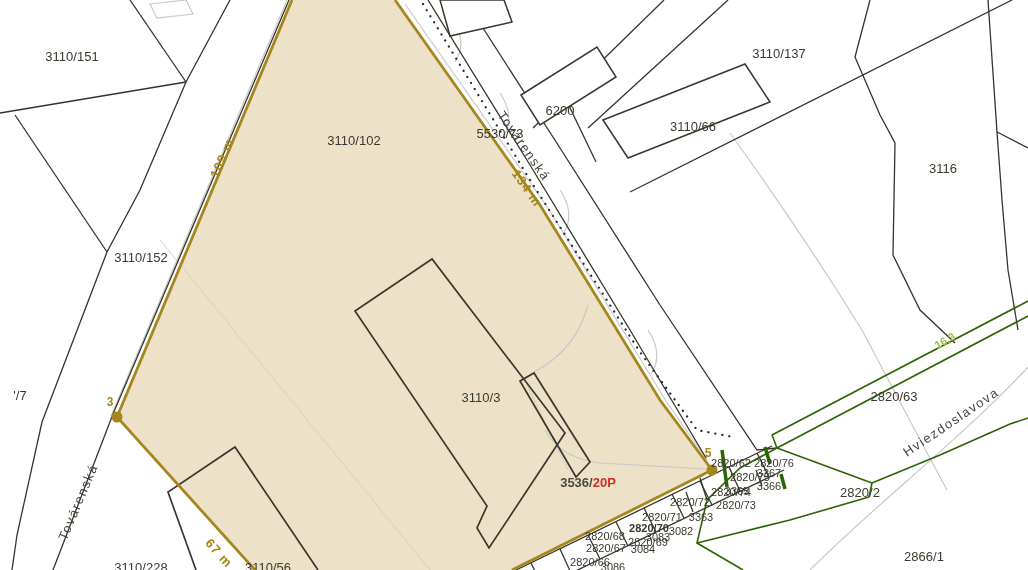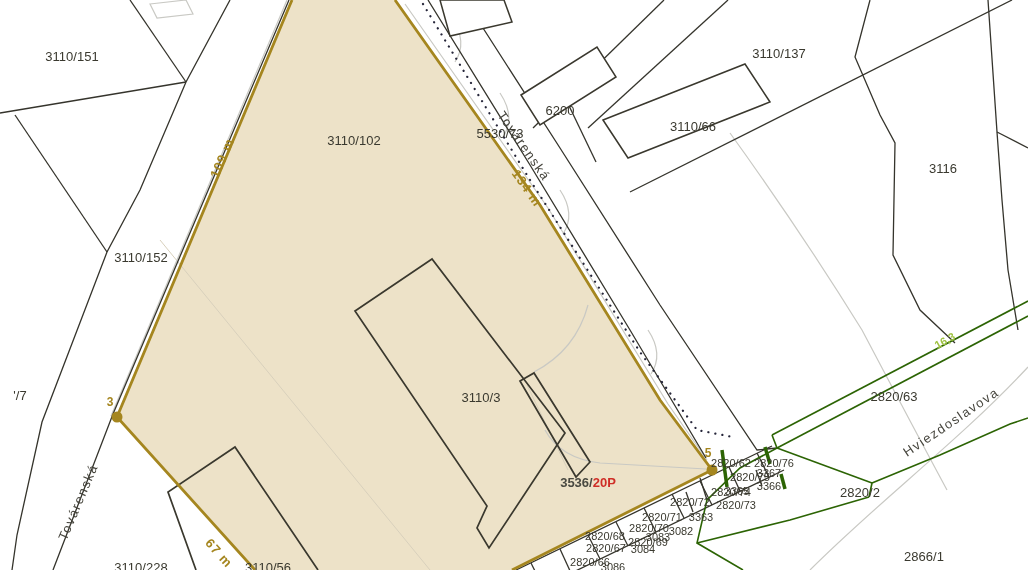--- a/index.html
+++ b/index.html
@@ -133,21 +133,21 @@
       <span class="map-label parcel-sm" style="left: 750px; top: 477px; transform: translate(-50%, -50%) rotate(0deg);">2820/75</span>
       <span class="map-label parcel-sm" style="left: 769px; top: 473px; transform: translate(-50%, -50%) rotate(0deg);">3367</span>
       <span class="map-label parcel-sm" style="left: 757px; top: 486px; transform: translate(-50%, -50%) rotate(0deg); margin-left: 12px;">3366</span>
       <span class="map-label parcel-sm" style="left: 731px; top: 492px; transform: translate(-50%, -50%) rotate(0deg);">2820/74</span>
       <span class="map-label parcel-sm" style="left: 737px; top: 491px; transform: translate(-50%, -50%) rotate(0deg);">3365</span>
       <span class="map-label parcel-sm" style="left: 736px; top: 505px; transform: translate(-50%, -50%) rotate(0deg);">2820/73</span>
       <span class="map-label parcel-sm" style="left: 690px; top: 502px; transform: translate(-50%, -50%) rotate(0deg);">2820/72</span>
       <span class="map-label parcel-sm" style="left: 701px; top: 517px; transform: translate(-50%, -50%) rotate(0deg);">3363</span>
       <span class="map-label parcel-sm" style="left: 662px; top: 517px; transform: translate(-50%, -50%) rotate(0deg);">2820/71</span>
       <span class="map-label parcel-sm" style="left: 681px; top: 531px; transform: translate(-50%, -50%) rotate(0deg);">3082</span>
-      <span class="map-label parcel-sm" style="left: 649px; top: 528px; transform: translate(-50%, -50%) rotate(0deg);">2820/70</span>
+      <span class="map-label parcel-sm" style="left: 649px; top: 528px; transform: translate(-50%, -50%) rotate(0deg); font-weight: bold;">2820/70</span>
       <span class="map-label parcel-sm" style="left: 658px; top: 537px; transform: translate(-50%, -50%) rotate(0deg);">3083</span>
       <span class="map-label parcel-sm" style="left: 605px; top: 536px; transform: translate(-50%, -50%) rotate(0deg);">2820/68</span>
       <span class="map-label parcel-sm" style="left: 648px; top: 542px; transform: translate(-50%, -50%) rotate(0deg);">2820/69</span>
       <span class="map-label parcel-sm" style="left: 606px; top: 548px; transform: translate(-50%, -50%) rotate(0deg);">2820/67</span>
       <span class="map-label parcel-sm" style="left: 643px; top: 549px; transform: translate(-50%, -50%) rotate(0deg);">3084</span>
       <span class="map-label parcel-sm" style="left: 590px; top: 562px; transform: translate(-50%, -50%) rotate(0deg);">2820/66</span>
       <span class="map-label parcel-sm" style="left: 613px; top: 567px; transform: translate(-50%, -50%) rotate(0deg);">3086</span>
       <span class="map-label street" style="left: 524px; top: 146px; transform: translate(-50%, -50%) rotate(55deg);">Továrenská</span>
       <span class="map-label street" style="left: 78px; top: 502px; transform: translate(-50%, -50%) rotate(-67deg);">Továrenská</span>
       <span class="map-label street" style="left: 951px; top: 422px; transform: translate(-50%, -50%) rotate(-34deg);">Hviezdoslavova</span>

